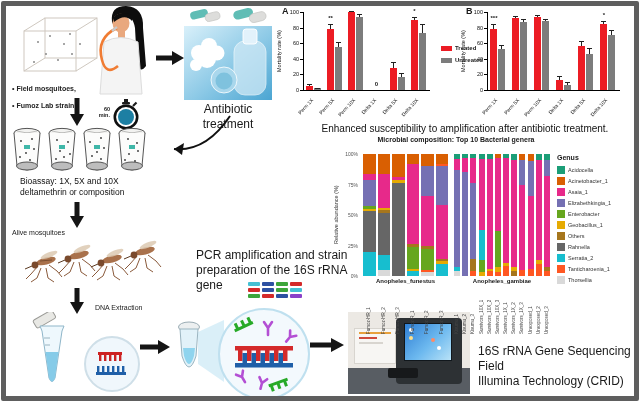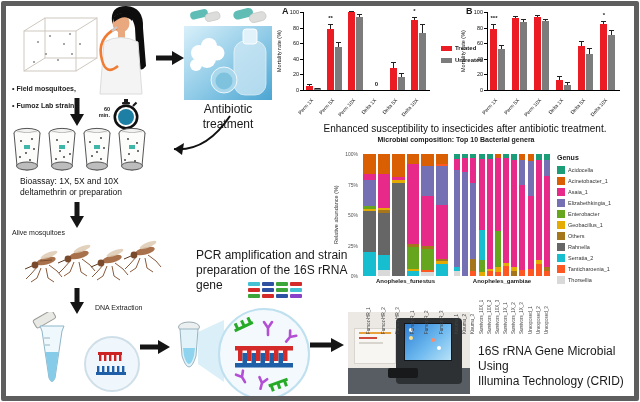--- a/index.html
+++ b/index.html
@@ -234,21 +234,21 @@
         </g>
     </svg>
   </div>
 
   <svg class="abs" style="left:158px;top:112px" width="78" height="52" viewBox="0 0 78 52">
     <path d="M72 4 Q48 40 16 37" stroke="#111" stroke-width="2" fill="none"></path>
     <path d="M16 37 L26 31 L24 43 Z" fill="#111"></path>
   </svg>
 
   <div class="txt" style="left:20px;top:176px;width:140px;font-size:8.5px;color:#111">Bioassay: 1X, 5X and 10X
-deltamethrin or preparation</div>
+deltamethrin or composition</div>
 
   <div class="abs arrow" style="left:70px;top:202px">
     <svg width="14" height="26" viewBox="0 0 14 26">
         <path d="M4.5 0 h5 v14 h4.5 l-7 12 -7 -12 h4.5 z" fill="#151515"></path>
       </svg>
   </div>
 
   <div class="txt lbl7" style="left:12px;top:229px;width:90px">Alive mosquitoes</div>
 
   <div class="abs" style="left:22px;top:238px;width:150px;height:56px">
@@ -433,21 +433,21 @@
     </div>
     <div class="body"></div>
     <div class="screen">
       <div class="dot" style="left:4px;top:4px;background:#ffffff"></div>
       <div class="dot" style="left:4px;top:12px;background:#ffe08a"></div>
       <div class="dot" style="left:26px;top:14px;background:#ff8a65"></div>
       <div class="dot" style="left:32px;top:22px;background:#ffffff"></div>
     </div>
     <div class="tray"></div>
   </div>
-  <div class="txt lbl8" style="left:478px;top:344px;width:160px">16S rRNA Gene Microbial Using
+  <div class="txt lbl8" style="left:478px;top:344px;width:160px">16S rRNA Gene Sequencing Field
 Illumina Technology (CRID)</div>
 
   <div class="bchart" style="left:268px;top:2px;width:165px;height:122px">
       <div class="panel-letter">A</div>
       <div class="b-ylab" style="left: 8px; top: 10px; height: 78px;">Mortality rate (%)</div>
       <div class="b-plot" style="left: 35px; top: 10px; width: 126px; height: 78px;"></div>
       <div class="b-ytick" style="left: 13px; top: 85px; width: 18px;">0</div>
       <div class="b-ymark" style="left: 32px; top: 88px; width: 3px;"></div>
       <div class="b-ytick" style="left: 13px; top: 69.4px; width: 18px;">20</div>
       <div class="b-ymark" style="left: 32px; top: 72.4px; width: 3px;"></div>
@@ -565,21 +565,21 @@
       <div class="b-bar" style="left: 148px; top: 21.7px; width: 7px; height: 66.3px; background: rgb(236, 28, 36);"></div>
       <div class="b-wh" style="left: 151px; top: 18.58px; width: 1px; height: 3.12px;"></div>
       <div class="b-wh" style="left: 149px; top: 18.58px; width: 5px; height: 1px;"></div>
       <div class="b-bar" style="left: 156px; top: 32.62px; width: 7px; height: 55.38px; background: rgb(124, 124, 124);"></div>
       <div class="b-wh" style="left: 159px; top: 27.94px; width: 1px; height: 4.68px;"></div>
       <div class="b-wh" style="left: 157px; top: 27.94px; width: 5px; height: 1px;"></div>
       <div class="b-ann" style="left: 140px; top: 9.58px; width: 24px;">*</div>
       <div class="b-xlab" style="left: 128px; top: 94px; width: 26px;">Delta 10X</div>
     </div>
 
-  <div class="txt caption" style="left:295px;top:123px;width:340px">Enhanced susceptibility to insecticides after antibiotic treatment.</div>
+  <div class="txt caption" style="left:295px;top:123px;width:340px">Enhanced susceptibility to amplification after antibiotic treatment.</div>
 
   <div class="schart" style="left:333px;top:134px;width:304px;height:212px">
       <div class="s-title" style="left: 20px; top: 2px; width: 206px;">Microbial composition: Top 10 Bacterial genera</div>
       <div class="s-ylab" style="left: 0px; top: 20px; height: 122px;">Relative abundance (%)</div>
       <div class="s-ytick" style="left: 4px; top: 17px; width: 21px;">100%</div>
       <div class="s-ytick" style="left: 4px; top: 47.5px; width: 21px;">75%</div>
       <div class="s-ytick" style="left: 4px; top: 78px; width: 21px;">50%</div>
       <div class="s-ytick" style="left: 4px; top: 108.5px; width: 21px;">25%</div>
       <div class="s-ytick" style="left: 4px; top: 139px; width: 21px;">0%</div>
       <div class="s-bar" style="left: 30px; top: 20px; width: 12.5px; height: 122px;">

